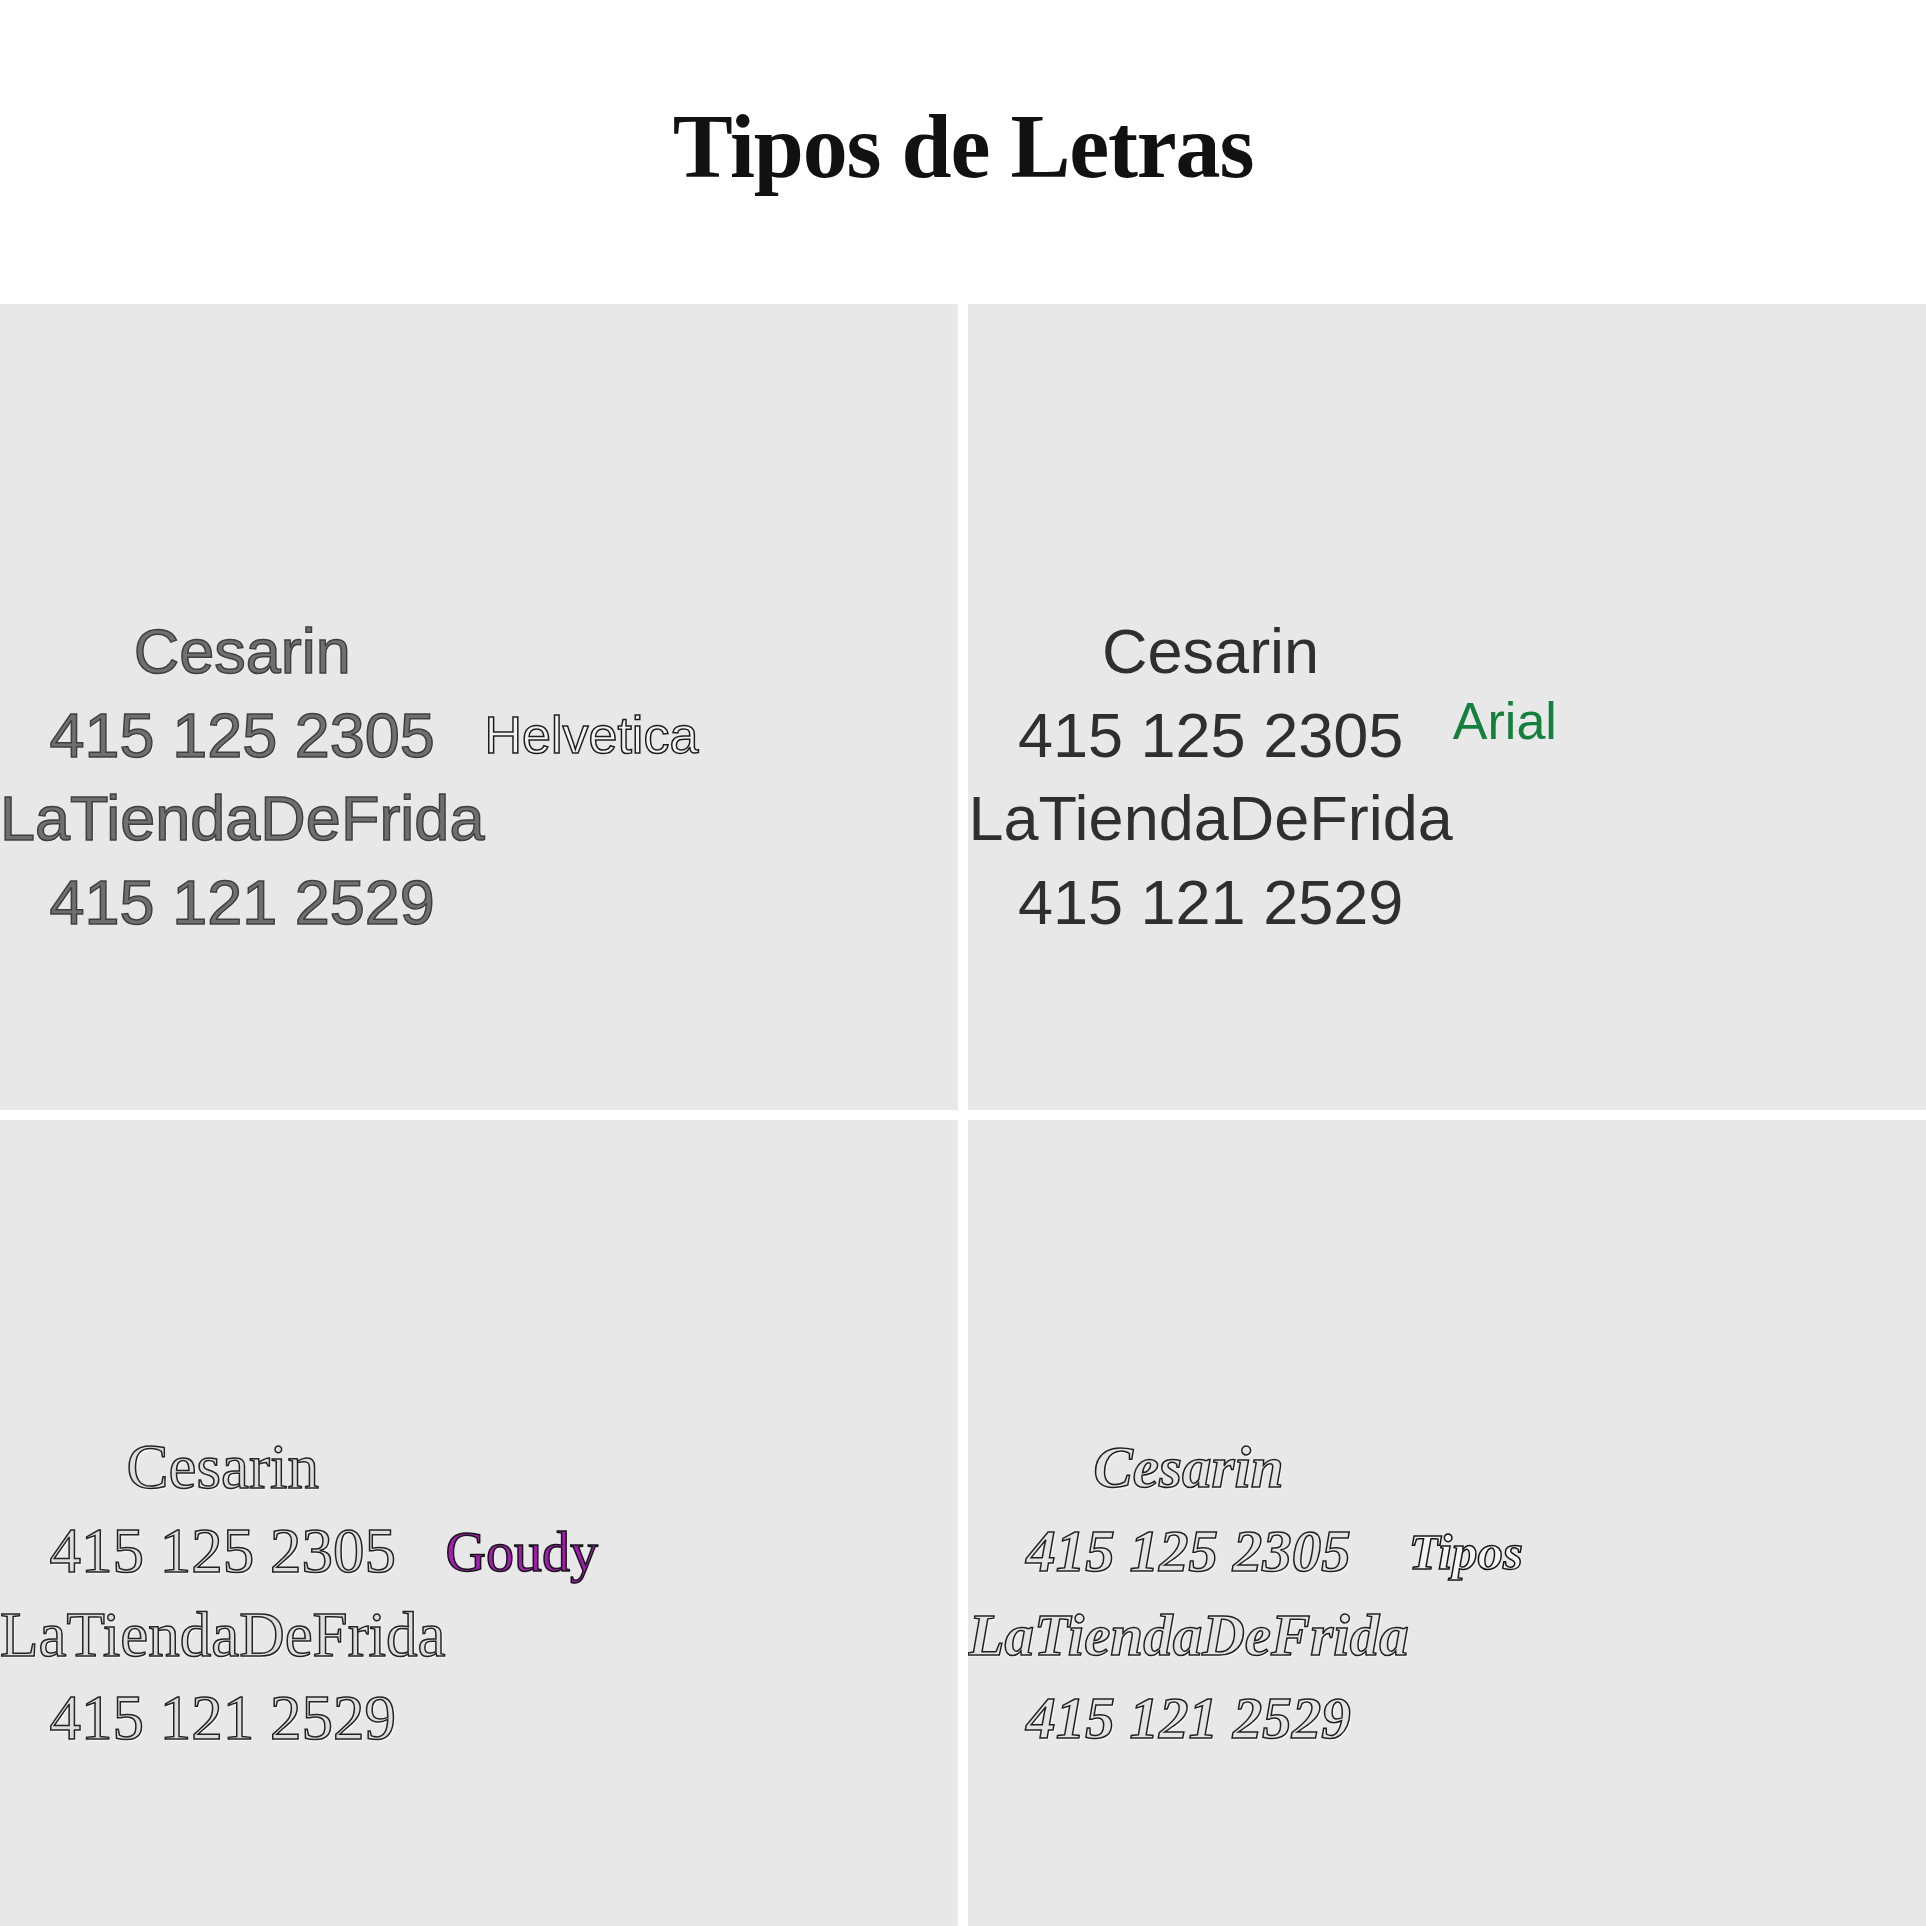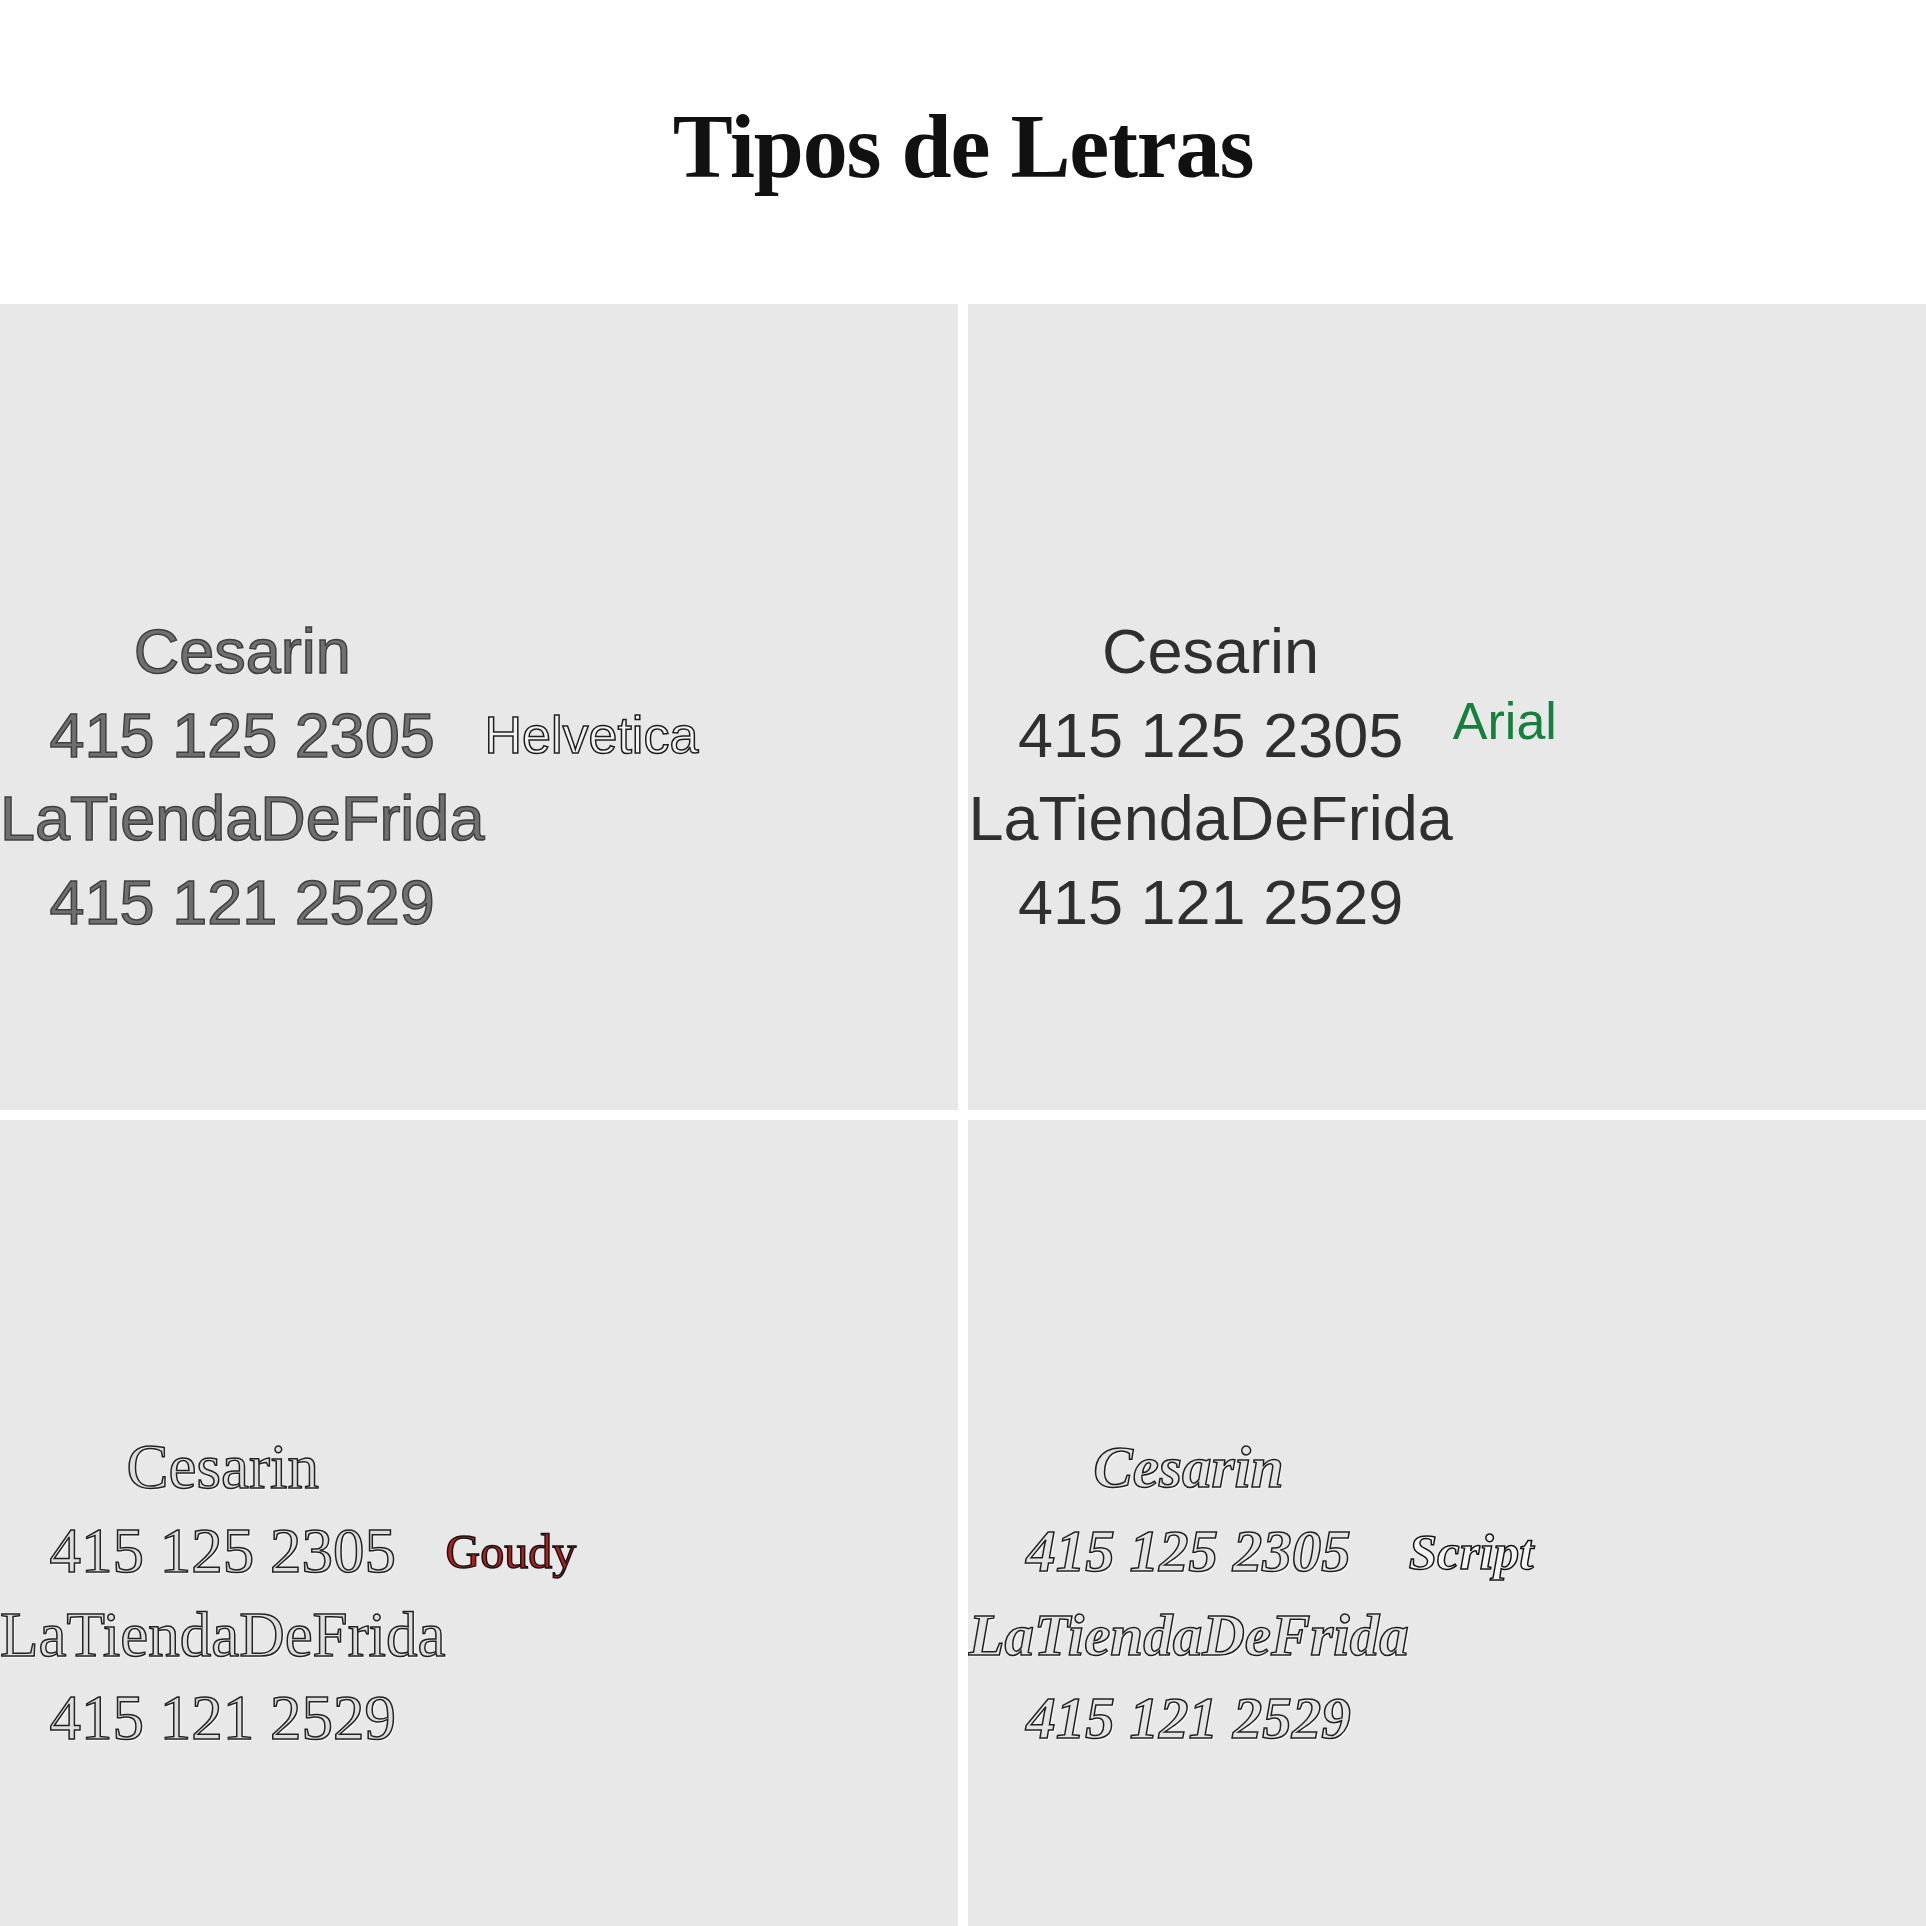--- a/index.html
+++ b/index.html
@@ -109,22 +109,22 @@
   
   .style-goudy .sample-lines {
     font-family: "Liberation Serif", serif;
     font-size: 63px;
     color: #dedede;
     -webkit-text-stroke: 1.5px #232323;
     text-shadow: 1.8px 1.8px 0 rgba(255,255,255,0.5);
   }
   .style-goudy .font-label {
     font-family: "Liberation Serif", serif;
-    font-size: 48px;
-    color: #b91c1c;
+    font-size: 56px;
+    color: #a21caf;
     -webkit-text-stroke: 1.5px #141414;
   }
 
   
   .style-script .sample-lines {
     font-family: "Liberation Serif", serif;
     font-style: italic;
     font-weight: bold;
     font-size: 59px;
     color: #e4e4e4;
@@ -185,18 +185,18 @@
       <div class="font-label">Goudy</div>
     </div>
 
     <div class="cell style-script">
       <div class="sample-lines">
         <div class="sample-line">Cesarin</div>
         <div class="sample-line">415 125 2305</div>
         <div class="sample-line">LaTiendaDeFrida</div>
         <div class="sample-line">415 121 2529</div>
       </div>
-      <div class="font-label">Script</div>
+      <div class="font-label">Tipos</div>
     </div>
 
   </div>
 </div>
 
 
 </body></html>

